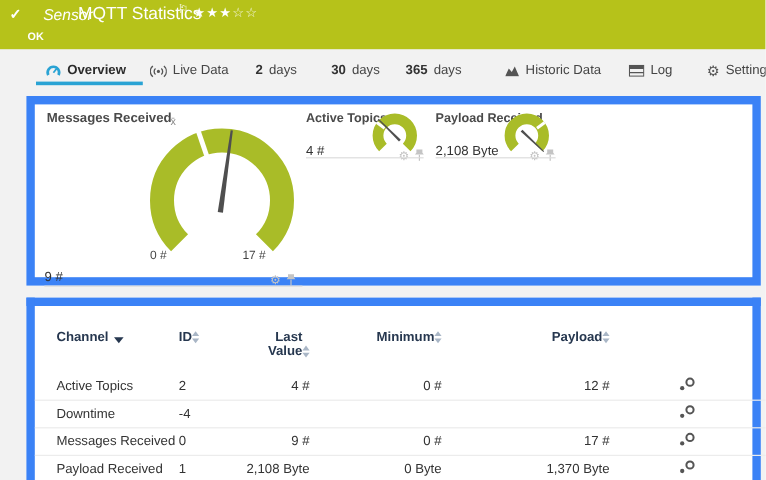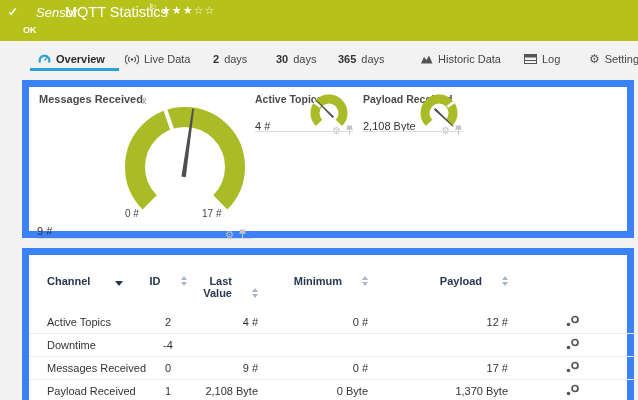--- a/index.html
+++ b/index.html
@@ -40,26 +40,26 @@
   .avg-symbol{position:absolute;font-size:9px;color:#8a8a8a}
   .tile-underline{position:absolute;height:1px;background:#dcdcdc}
   .tile-icons{position:absolute;display:flex;align-items:center;gap:4px}
   .gear-sm{font-size:10px;color:#c4c4c4;line-height:1}
 
   
   .tbl{position:absolute;left:0;top:20px;width:610px}
   .trow{display:flex;align-items:center;height:23px;border-bottom:1px solid #ececec;font-size:11px;color:#333}
   .thead{height:36px;border-bottom:none;align-items:flex-start;font-weight:bold;color:#26374f}
   .c-channel{width:120px;padding-left:18px}
-  .c-id{width:38px;text-align:center}
+  .c-id{width:38px;text-align:left}
   .c-last{width:71px;text-align:right}
   .c-min{width:110px;text-align:right}
   .c-max{width:140px;text-align:right}
   .c-act{width:110px;padding-left:57px}
-  .hcell{display:inline-flex;align-items:flex-end;justify-content:flex-end;gap:20px}
+  .hcell{display:inline-flex;align-items:flex-end;justify-content:flex-end;gap:0}
   .thead .c-channel .hcell{justify-content:flex-start}
   .hwrap{display:inline-block;max-width:40px;line-height:12px;text-align:right}
   .sort{display:inline-flex;flex-direction:column;margin-bottom:1px}
   .sort i{display:block;border-left:3.5px solid transparent;border-right:3.5px solid transparent}
   .sort .up{border-bottom:4px solid #a9b6c6;margin-bottom:2px}
   .sort .dn{border-top:4px solid #a9b6c6}
   .dd{display:inline-block;border-left:4px solid transparent;border-right:4px solid transparent;
       border-top:5px solid #26374f;margin-left:5px;margin-bottom:1px}
 </style>
 </head>

